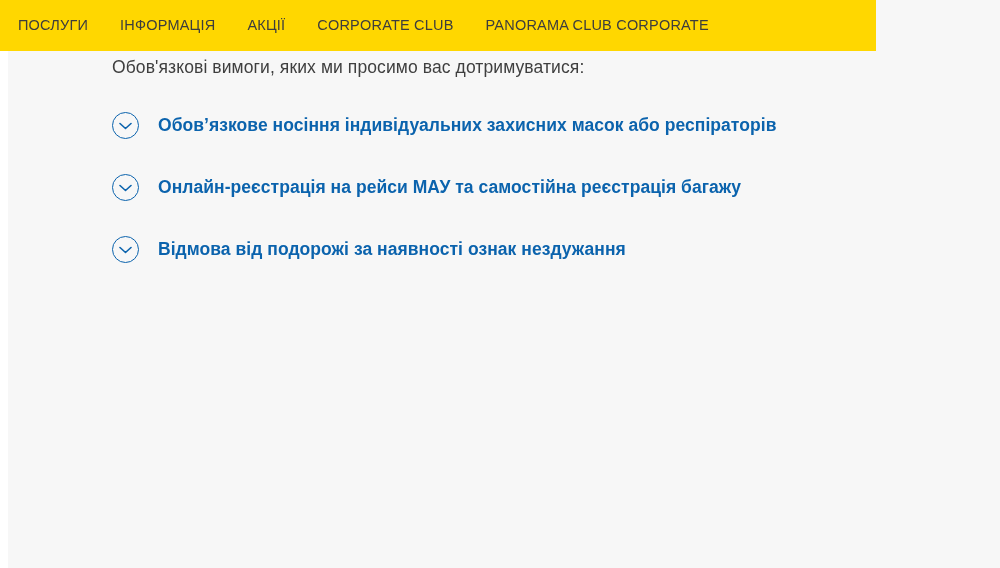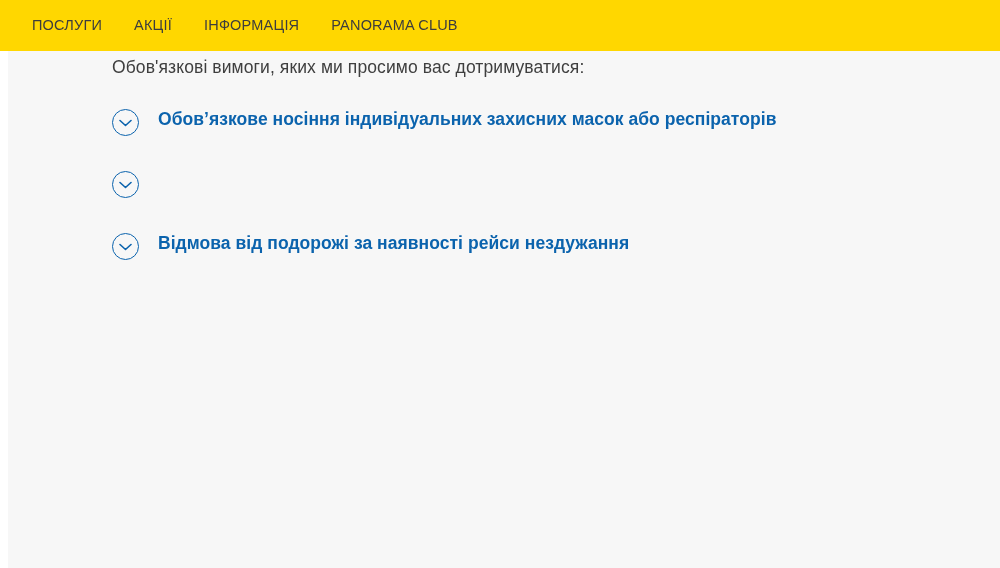--- a/index.html
+++ b/index.html
@@ -17,27 +17,27 @@
     position: relative;
     width: 1000px;
     height: 568px;
     background: #f7f7f7;
   }
   
   .navbar {
     position: absolute;
     top: 0;
     left: 0;
-    width: 1000px;
+    width: 876px;
     height: 51px;
     background: #ffd700;
     display: flex;
     align-items: flex-start;
     box-sizing: border-box;
-    padding-left: 22px;
+    padding-left: 8px;
   }
   .nav-item {
     color: #3d3d3d;
     font-size: 14.5px;
     letter-spacing: 0.2px;
     padding: 0 16px;
     line-height: 51px;
     white-space: nowrap;
     cursor: pointer;
   }
@@ -71,20 +71,21 @@
     letter-spacing: 0.1px;
   }
   .accordion {
     position: absolute;
     top: 58px;
     left: 104px;
     width: 880px;
   }
   .acc-row {
     display: flex;
+    align-items: center;
     height: 33px;
     margin-bottom: 29px;
     cursor: pointer;
   }
   .chev {
     flex: 0 0 auto;
     width: 27px;
     height: 27px;
     border: 1.5px solid #0b63ad;
     border-radius: 50%;
@@ -105,23 +106,24 @@
     white-space: nowrap;
   }
 </style>
 </head>
 <body>
 
 <div class="page">
 
   <div class="navbar">
     <div class="nav-item">ПОСЛУГИ</div>
+    <div class="nav-item">ІНФОРМАЦІЯ</div>
     <div class="nav-item">АКЦІЇ</div>
-    <div class="nav-item">ІНФОРМАЦІЯ</div>
-    <div class="nav-item">PANORAMA CLUB</div>
+    <div class="nav-item">CORPORATE CLUB</div>
+    <div class="nav-item">PANORAMA CLUB CORPORATE</div>
   </div>
 
   <div class="left-gutter"></div>
 
   <div class="content">
 
     <div class="intro">Обов'язкові вимоги, яких ми просимо вас дотримуватися:</div>
 
     <div class="accordion">
 
@@ -135,28 +137,29 @@
       </div>
 
 
 
       <div class="acc-row">
         <span class="chev">
           <svg width="13" height="8" viewBox="0 0 13 8">
               <path d="M1 1.5 L6.5 6.5 L12 1.5" fill="none" stroke="#0b63ad" stroke-width="1.6" stroke-linecap="round" stroke-linejoin="round"></path>
             </svg>
         </span>
+        <span class="acc-label">Онлайн-реєстрація на рейси МАУ та самостійна реєстрація багажу</span>
       </div>
 
 
       <div class="acc-row">
         <span class="chev">
           <svg width="13" height="8" viewBox="0 0 13 8">
               <path d="M1 1.5 L6.5 6.5 L12 1.5" fill="none" stroke="#0b63ad" stroke-width="1.6" stroke-linecap="round" stroke-linejoin="round"></path>
             </svg>
         </span>
-        <span class="acc-label">Відмова від подорожі за наявності рейси нездужання</span>
+        <span class="acc-label">Відмова від подорожі за наявності ознак нездужання</span>
       </div>
 
 
     </div>
   </div>
 </div>
 
 </body></html>

